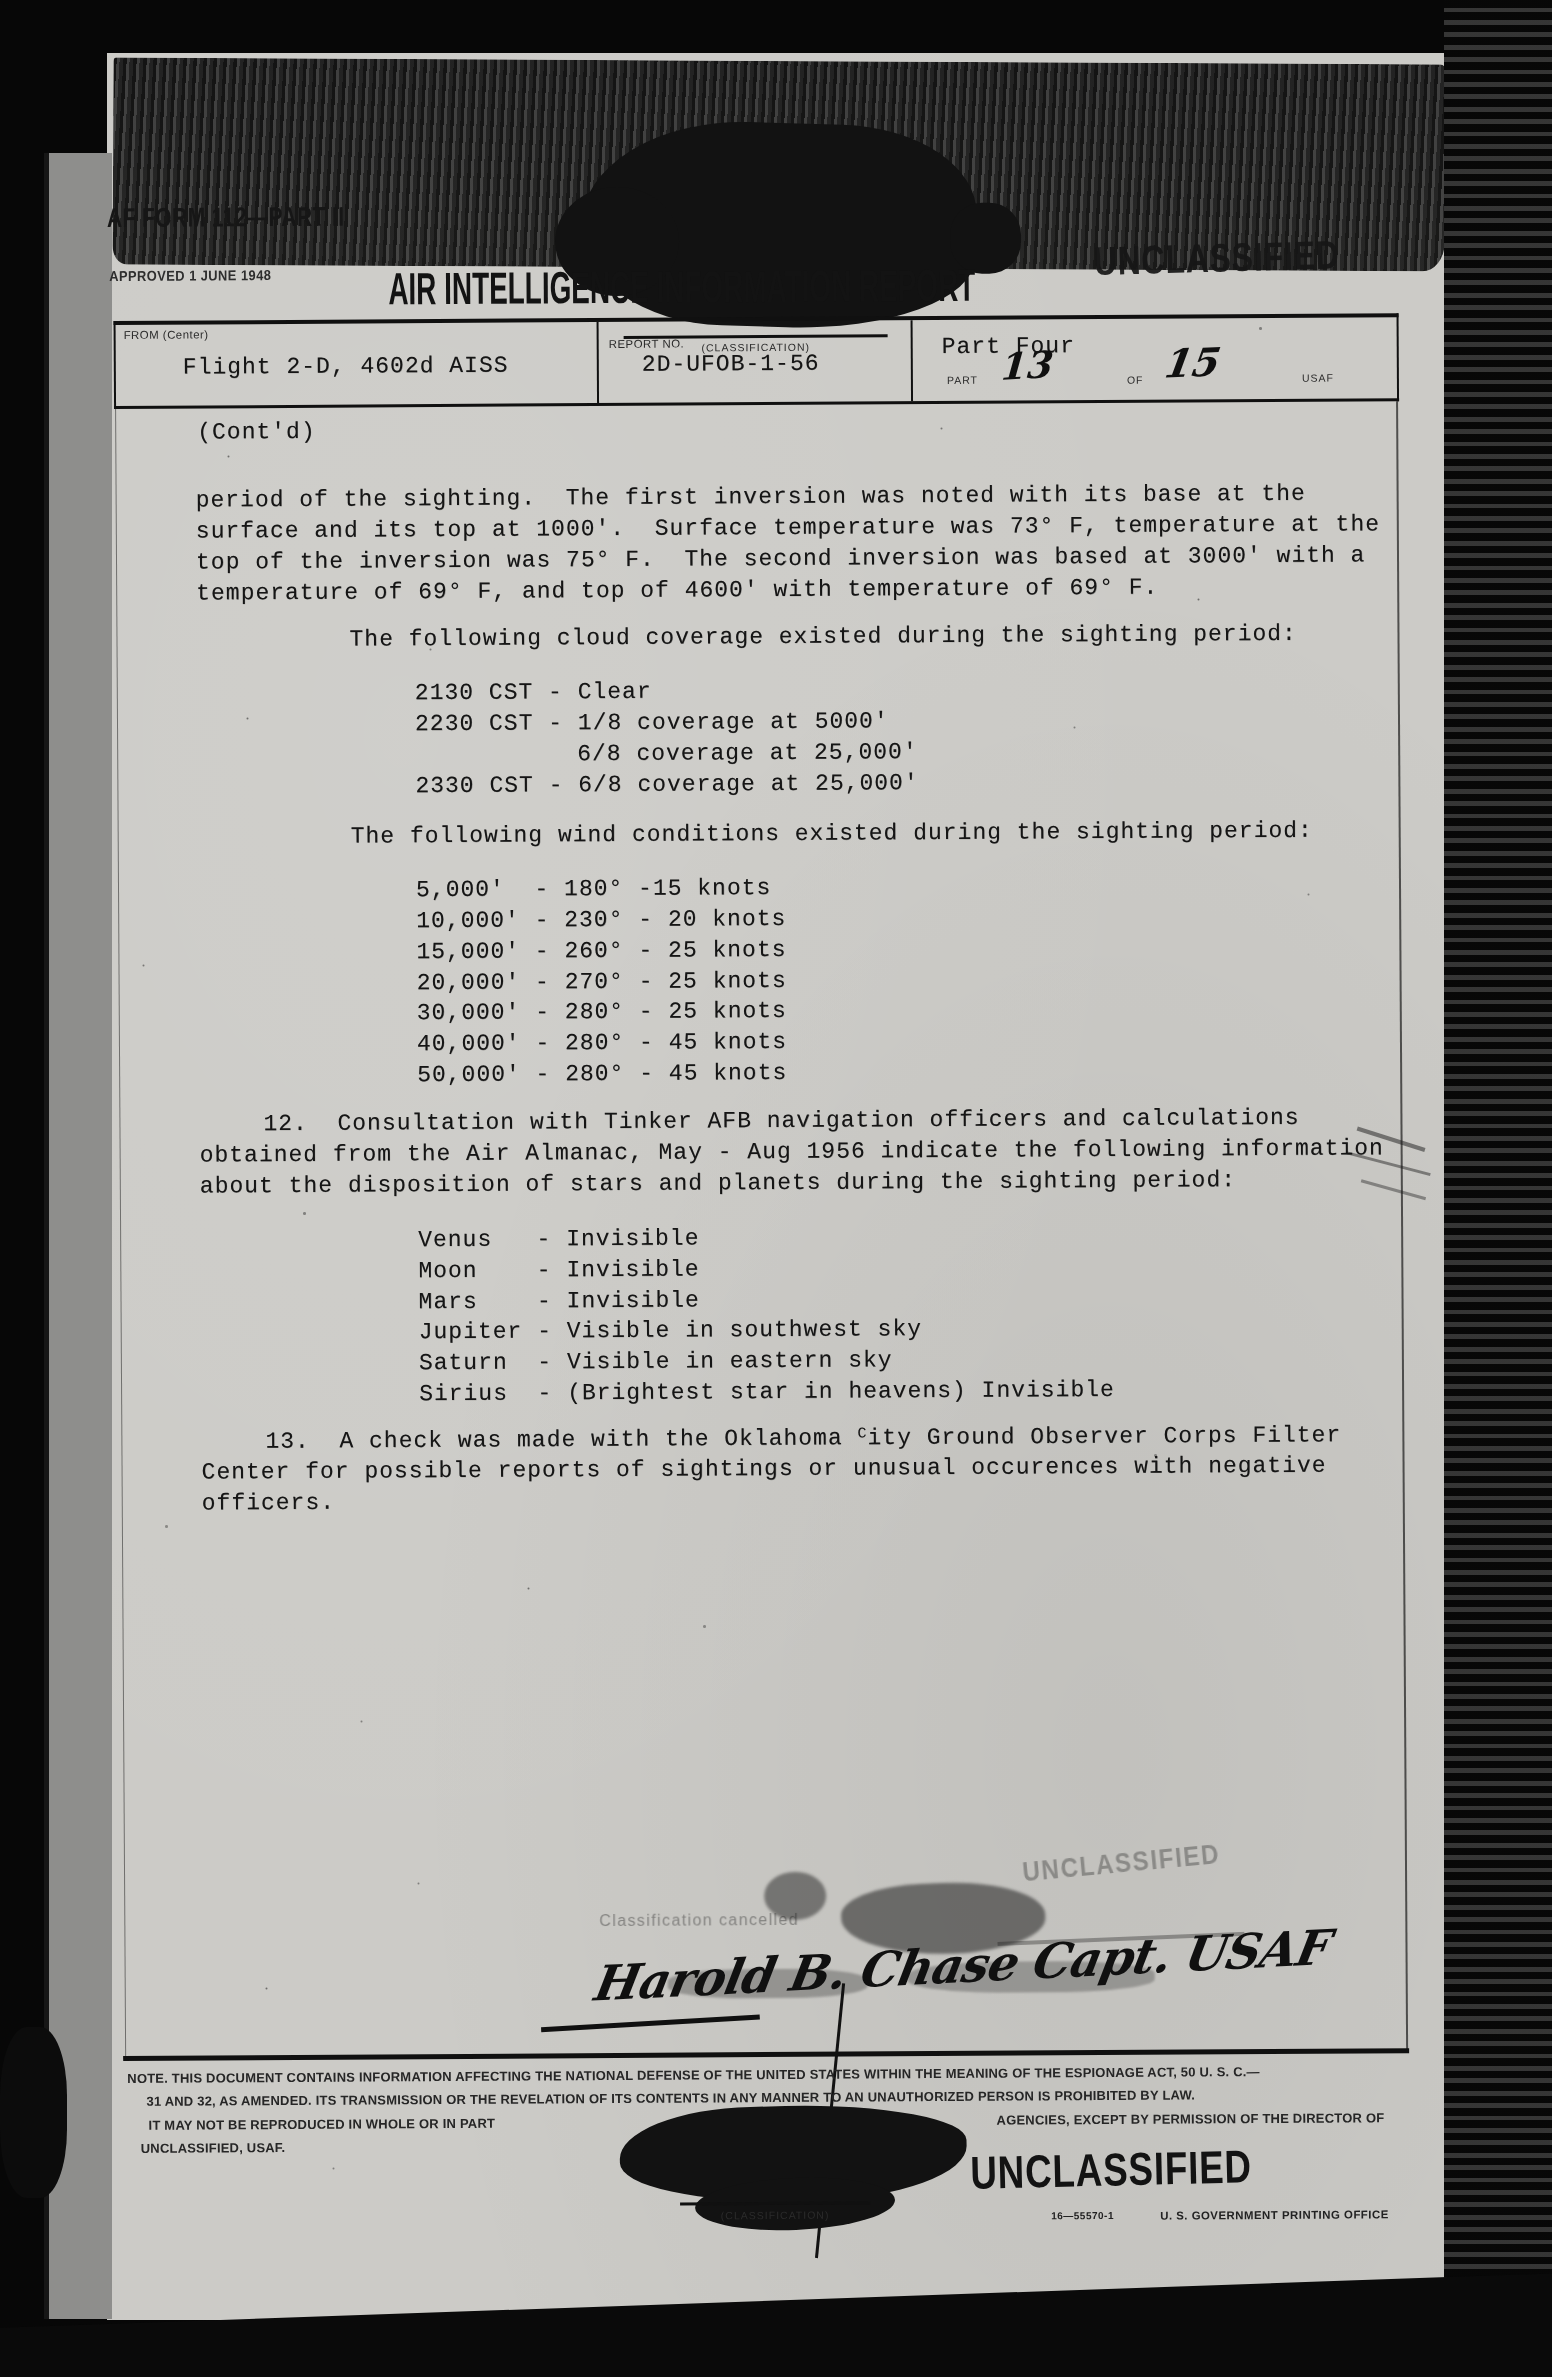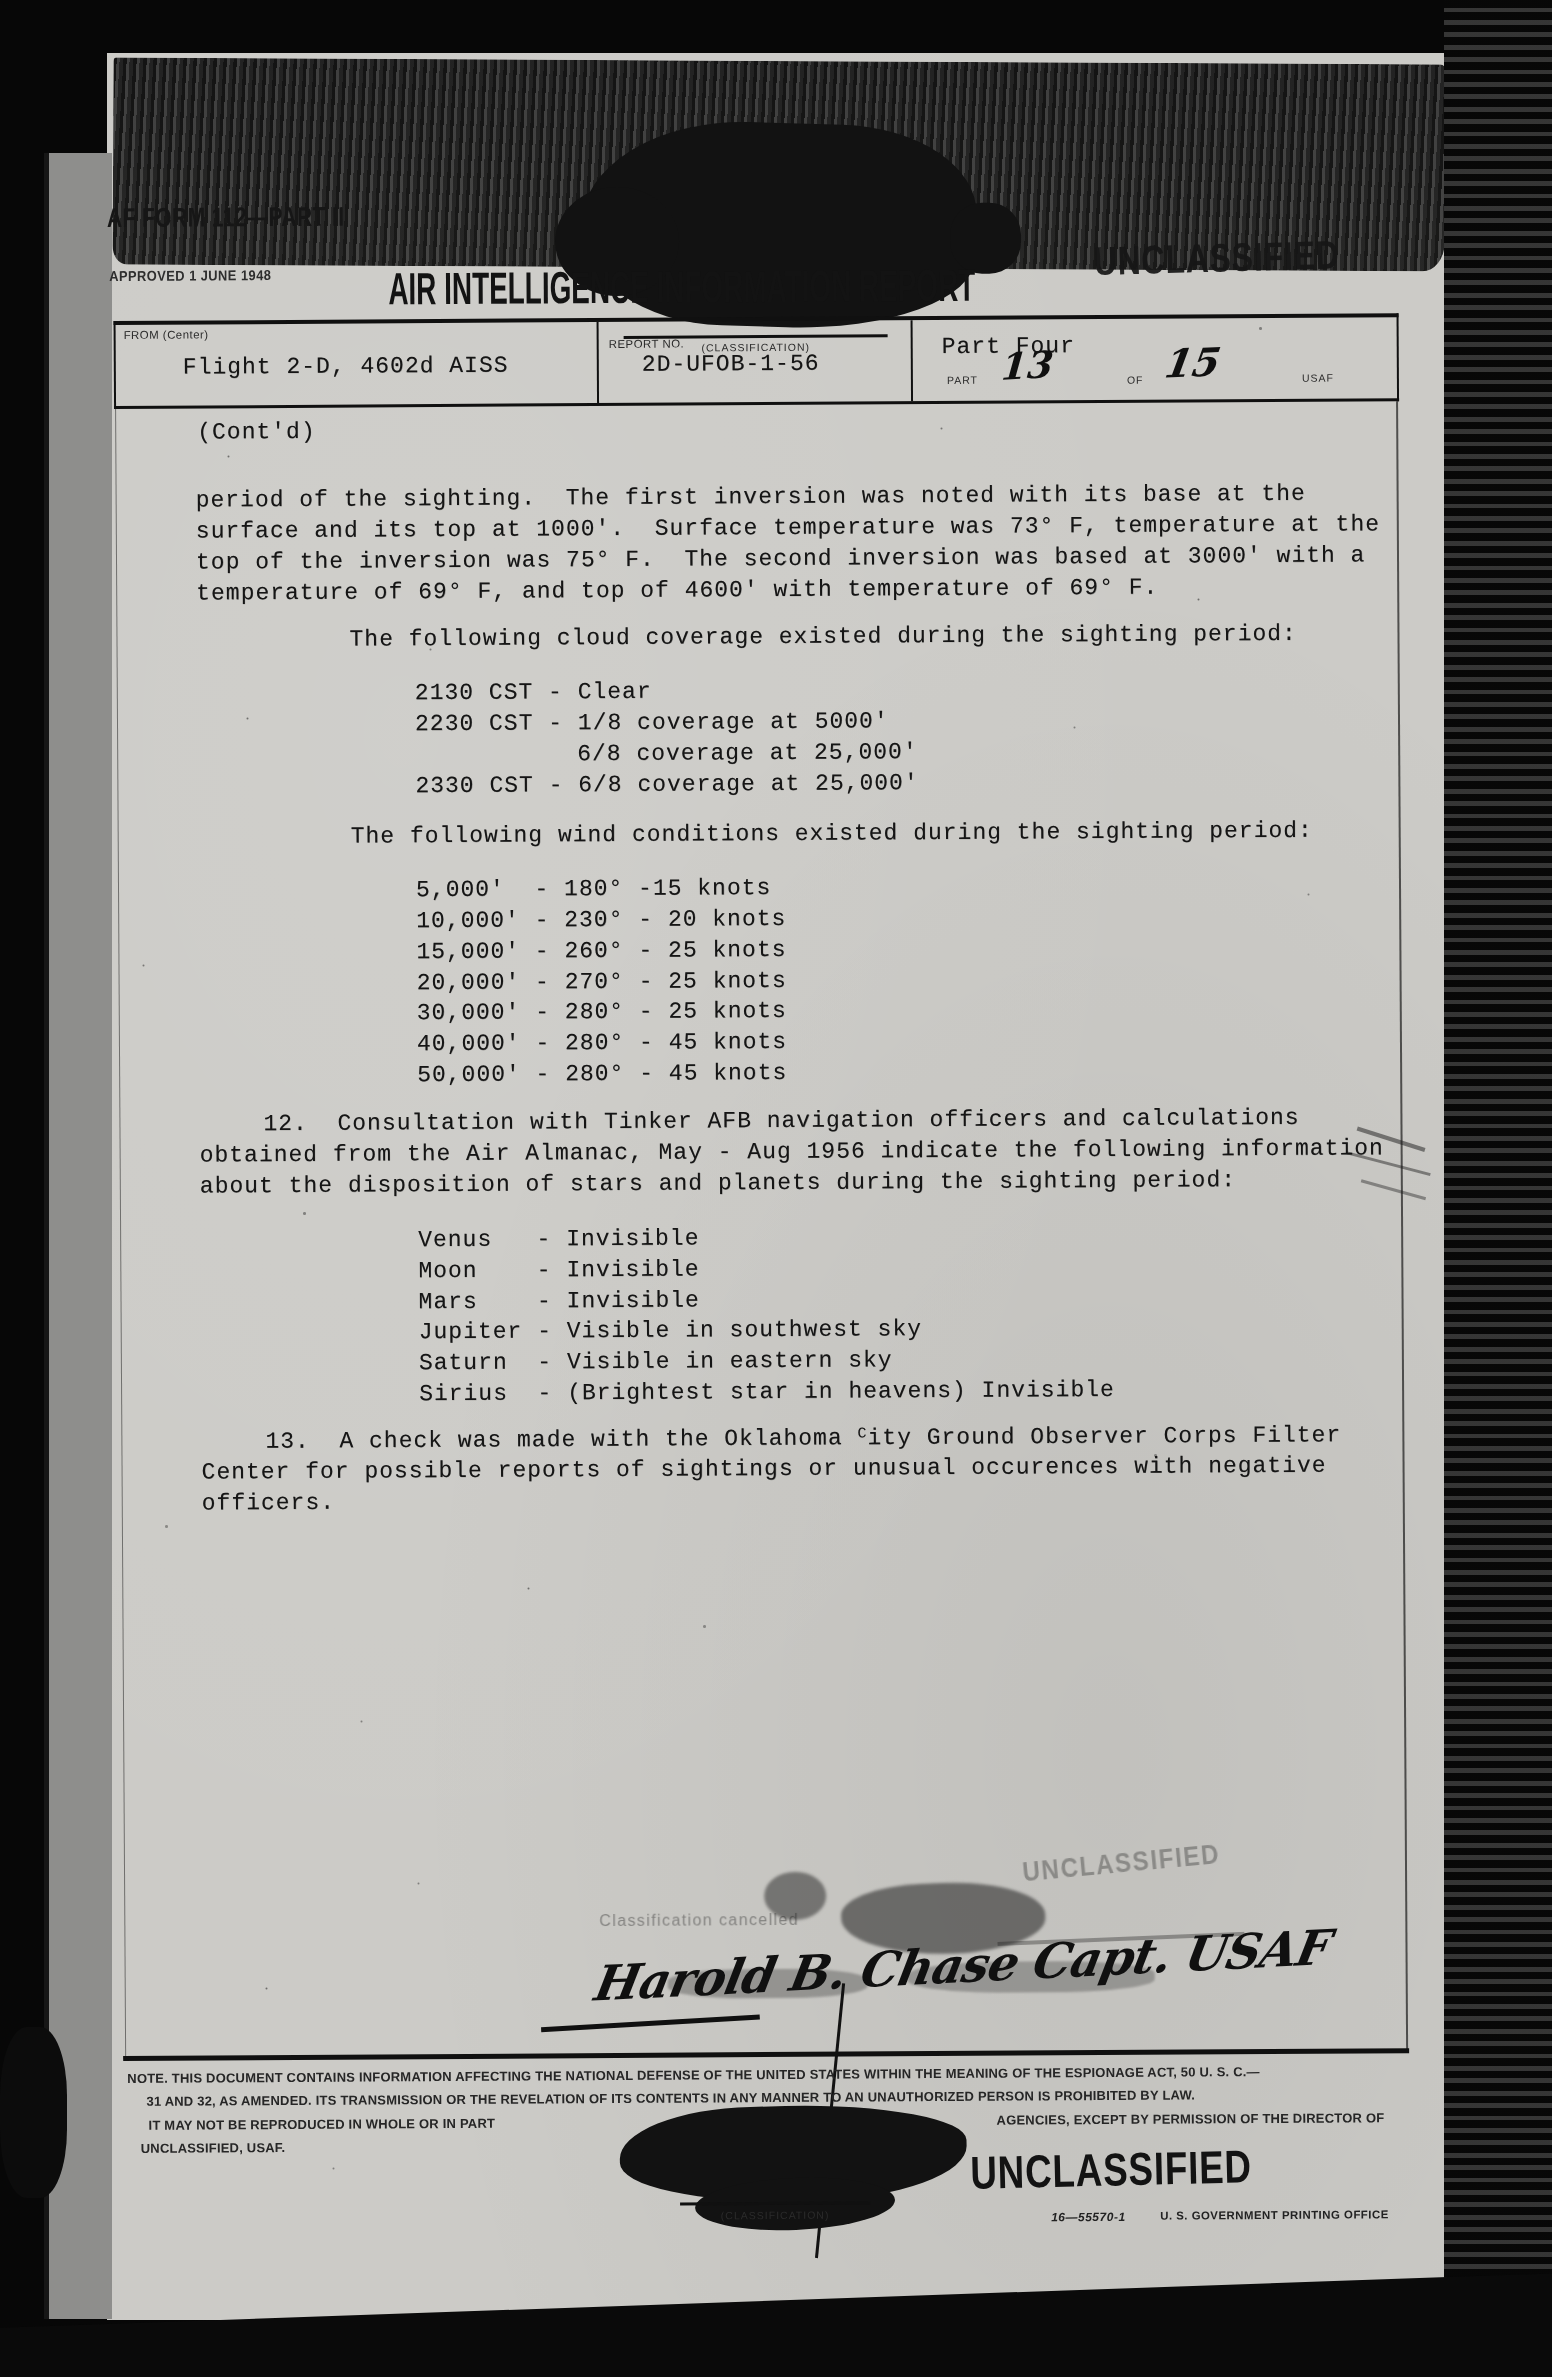--- a/index.html
+++ b/index.html
@@ -149,21 +149,21 @@
     <div class="abs note" style="left:991px;top:2114px;">AGENCIES, EXCEPT BY PERMISSION OF THE DIRECTOR OF</div>
     <div class="abs note" style="left:135px;top:2137px;">UNCLASSIFIED, USAF.</div>
 
     <div class="abs blob" style="left:614px;top:2106px;width:347px;height:95px;border-radius:38% 52% 44% 50%/52% 40% 54% 44%;transform:rotate(-1deg);"></div>
     <div class="abs blob" style="left:689px;top:2178px;width:200px;height:52px;border-radius:50%;transform:rotate(-2deg);"></div>
 
     <div class="abs rule" style="left:674px;top:2202px;width:190px;height:2.9px;"></div>
     <div class="abs tiny" style="left:669px;top:2209px;width:200px;text-align:center;">(CLASSIFICATION)</div>
 
     <div class="abs stamp" style="left:964px;top:2147px;font-size:46px;letter-spacing:1px;color:#131313;transform:rotate(-1deg) scaleX(.8);transform-origin:left top;">UNCLASSIFIED</div>
-    <div class="abs" style="left:1045px;top:2212px;font-size:12px;font-weight:bold;letter-spacing:0.5px;color:#222;font-style:italic;">16—55570-1</div>
+    <div class="abs" style="left:1045px;top:2212px;font-size:10px;font-weight:bold;letter-spacing:0.5px;color:#222;">16—55570-1</div>
     <div class="abs" style="left:1154px;top:2212px;font-size:11.4px;font-weight:bold;letter-spacing:0.5px;color:#222;">U. S. GOVERNMENT PRINTING OFFICE</div>
 
     <div class="abs" style="left:1356px;top:1141px;width:71px;height:3.8px;background:rgba(25,25,25,.5);transform:rotate(18deg);"></div>
     <div class="abs" style="left:1346px;top:1166px;width:86px;height:3.3px;background:rgba(25,25,25,.45);transform:rotate(15deg);"></div>
     <div class="abs" style="left:1360px;top:1192px;width:67px;height:3.3px;background:rgba(25,25,25,.4);transform:rotate(16deg);"></div>
   </div>
 </div>
 
 
 </body></html>

